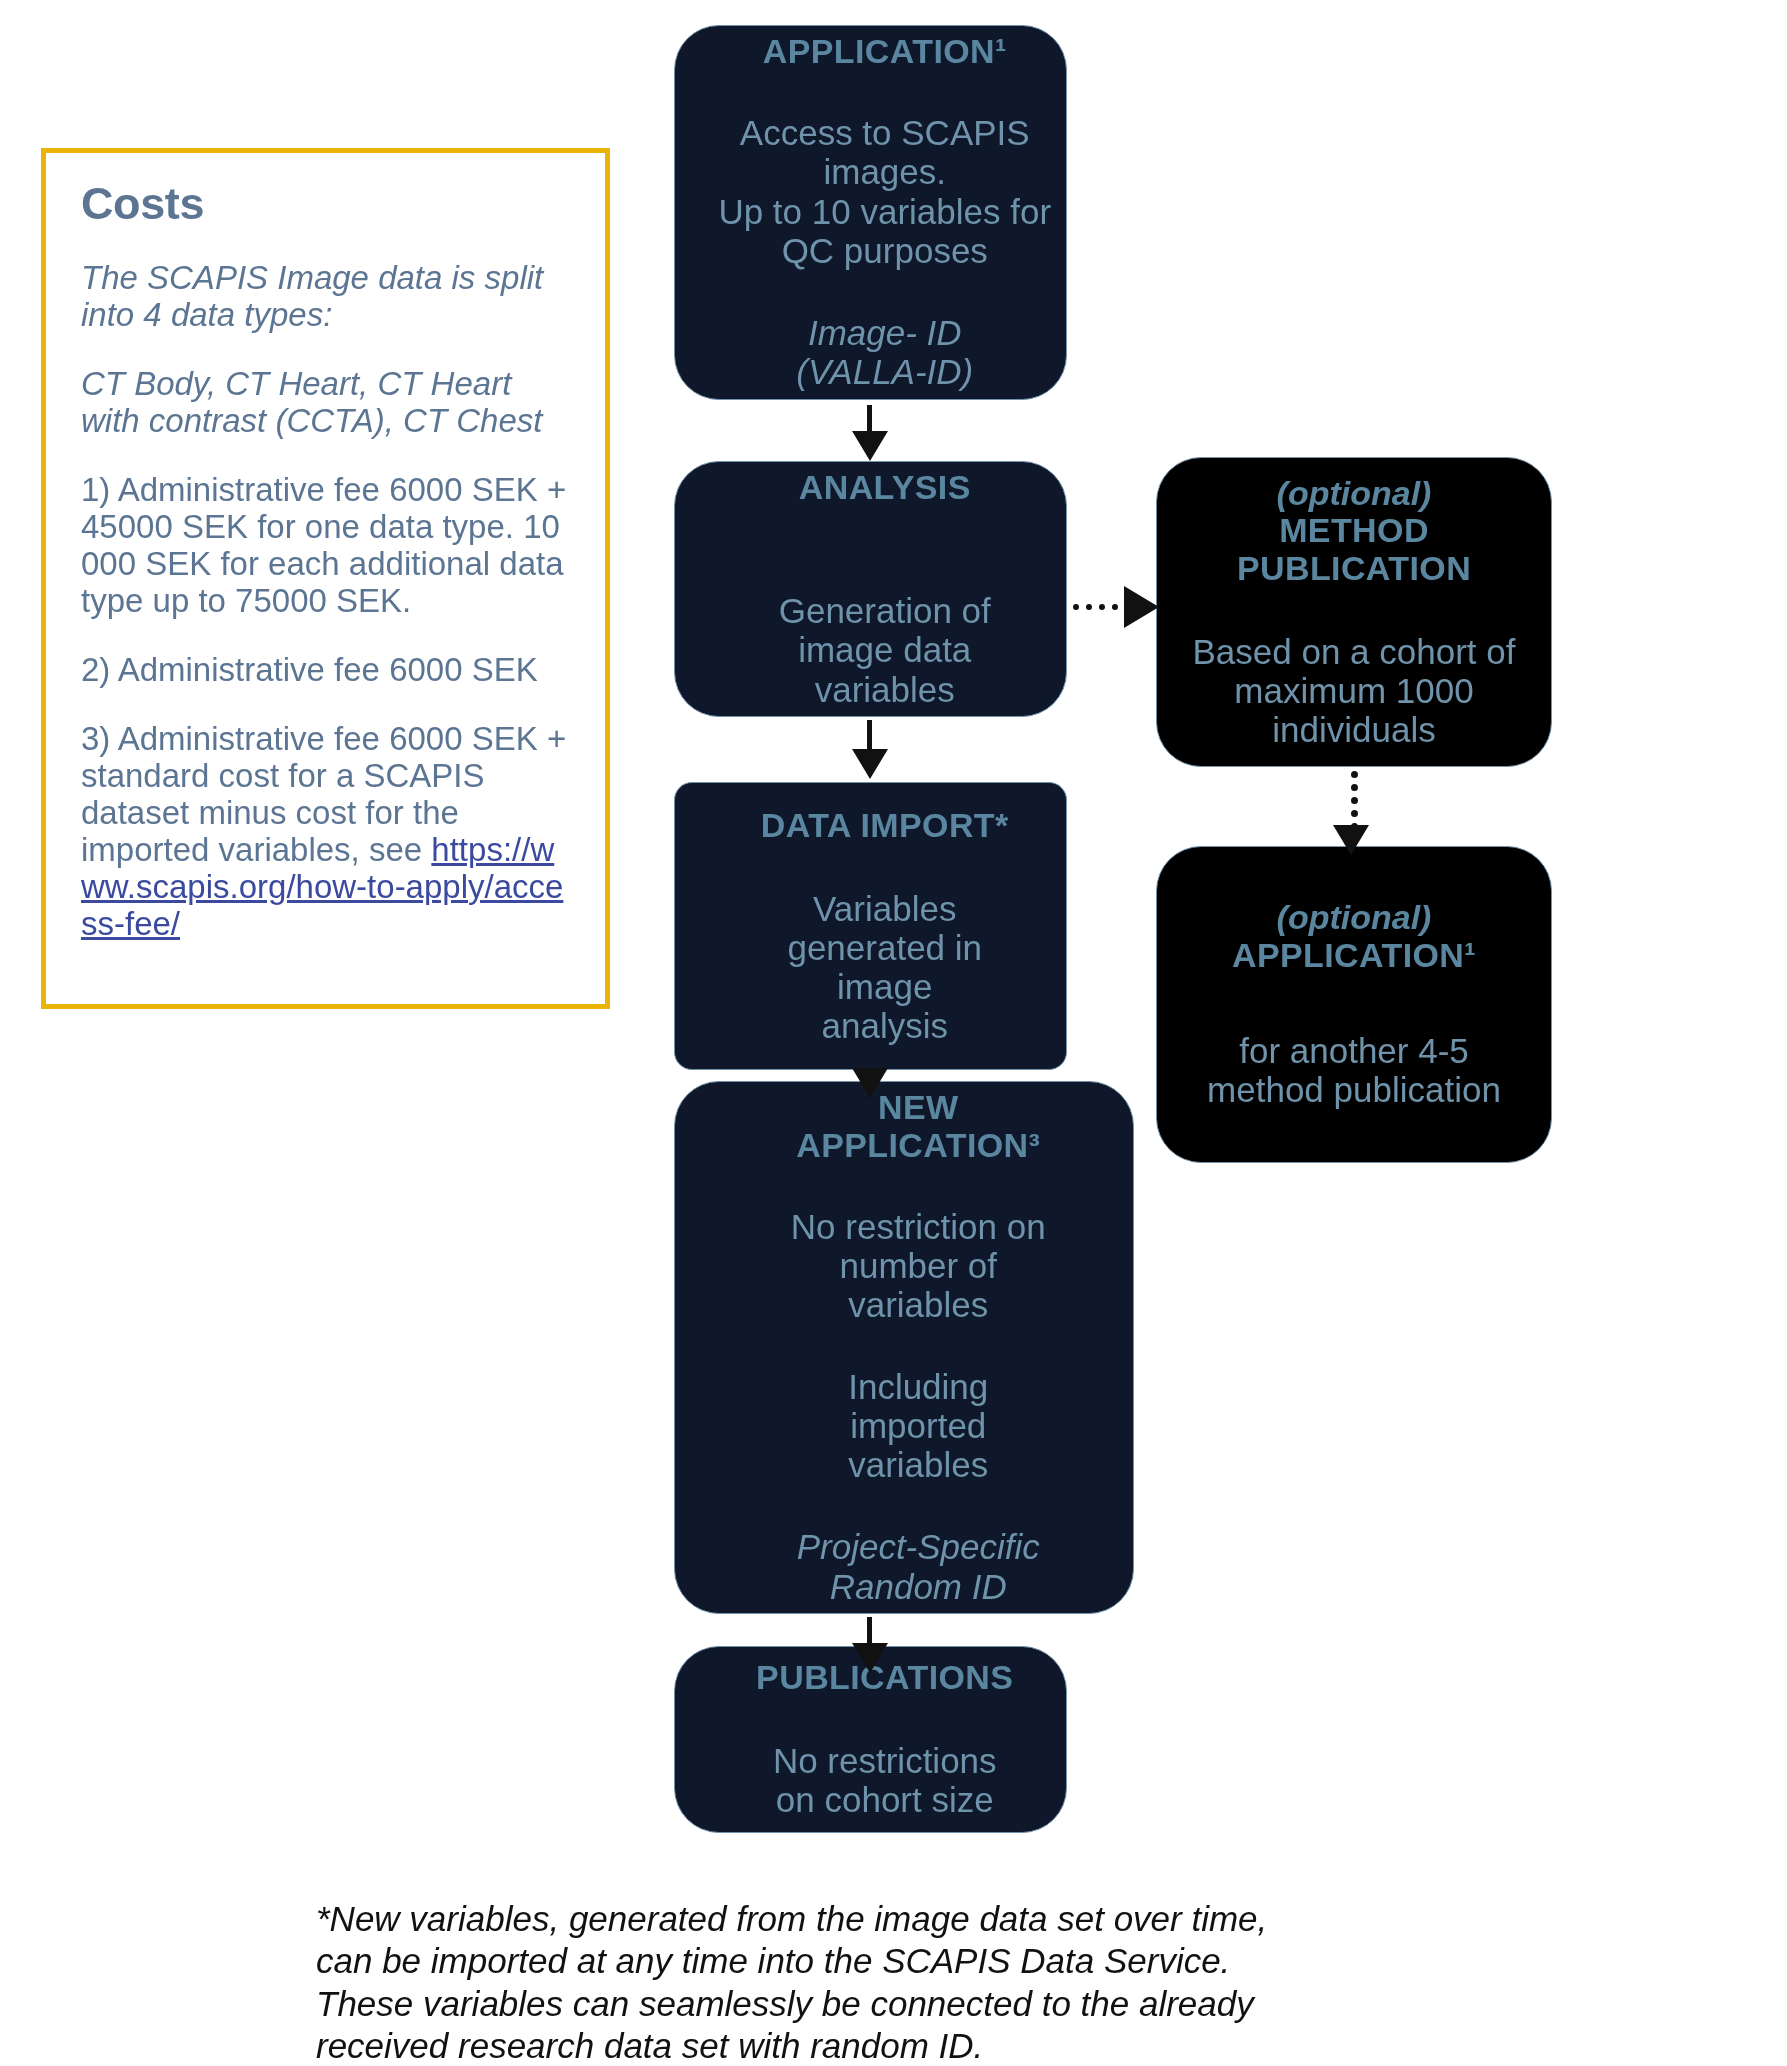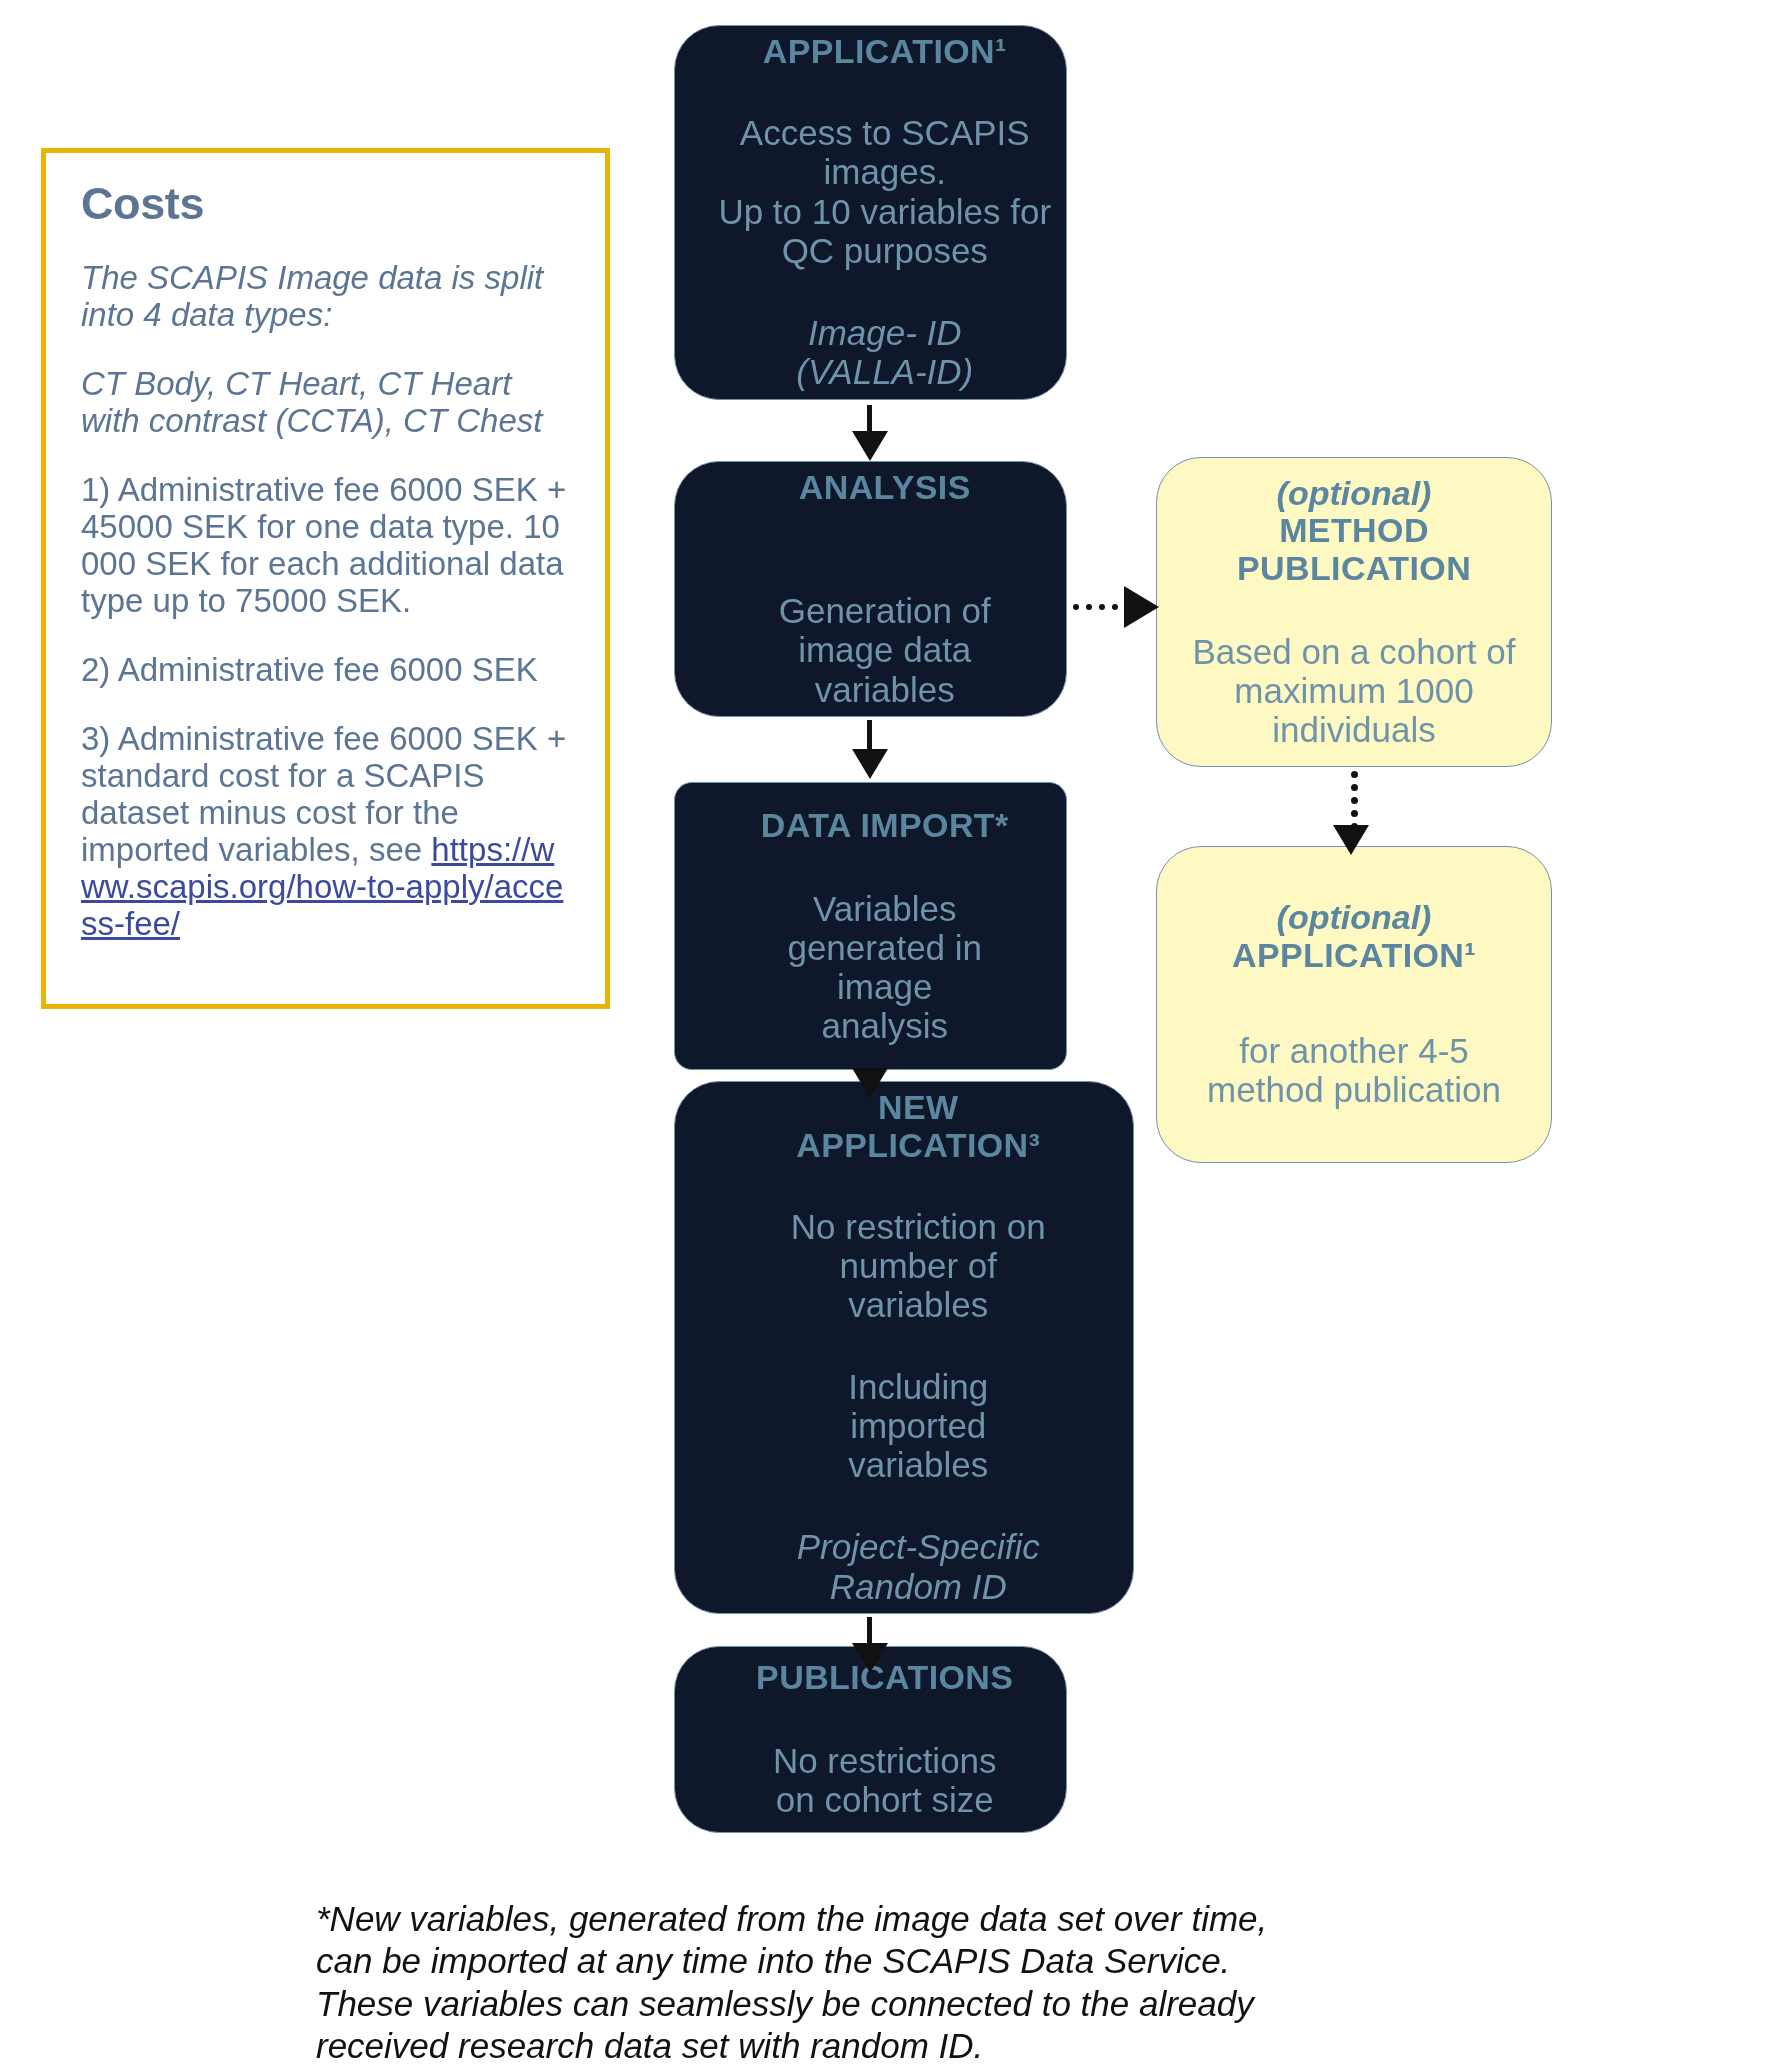--- a/index.html
+++ b/index.html
@@ -55,21 +55,21 @@
     border-radius: 45px;
     border: 1.4px solid #7392ab;
     display: flex;
     flex-direction: column;
     align-items: center;
     justify-content: center;
     text-align: center;
     padding: 7.2px 11.5px;
   }
   .node.filled  { background: #0f172a; padding-left: 40px; }
-  .node.pale    { background: #fef9c3; }
+  .node.pale    { background: #000000; }
 
   .node-title {
     color: #5a86a0;
     font-weight: bold;
     font-size: 34px;
     line-height: 1.1;
     letter-spacing: 0.4px;
   }
   .node-body {
     color: #6e93aa;

